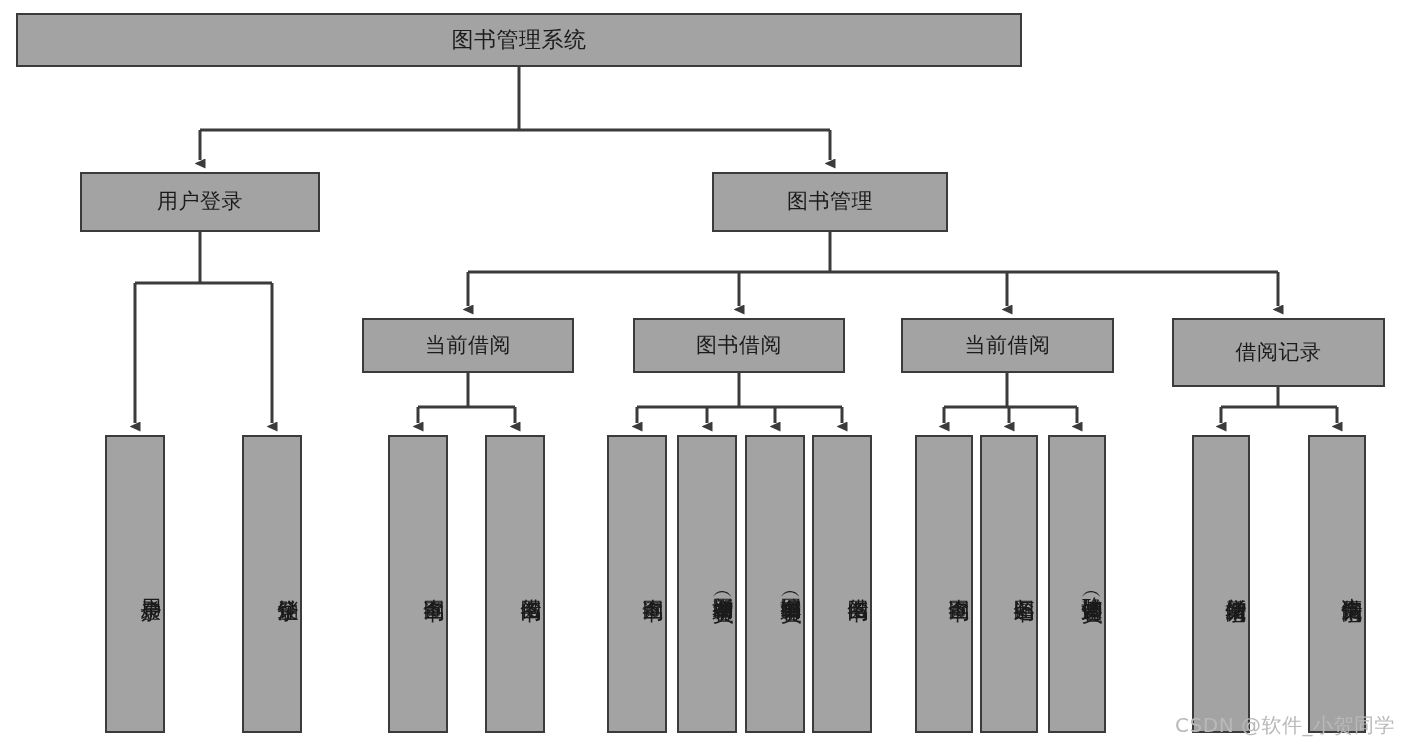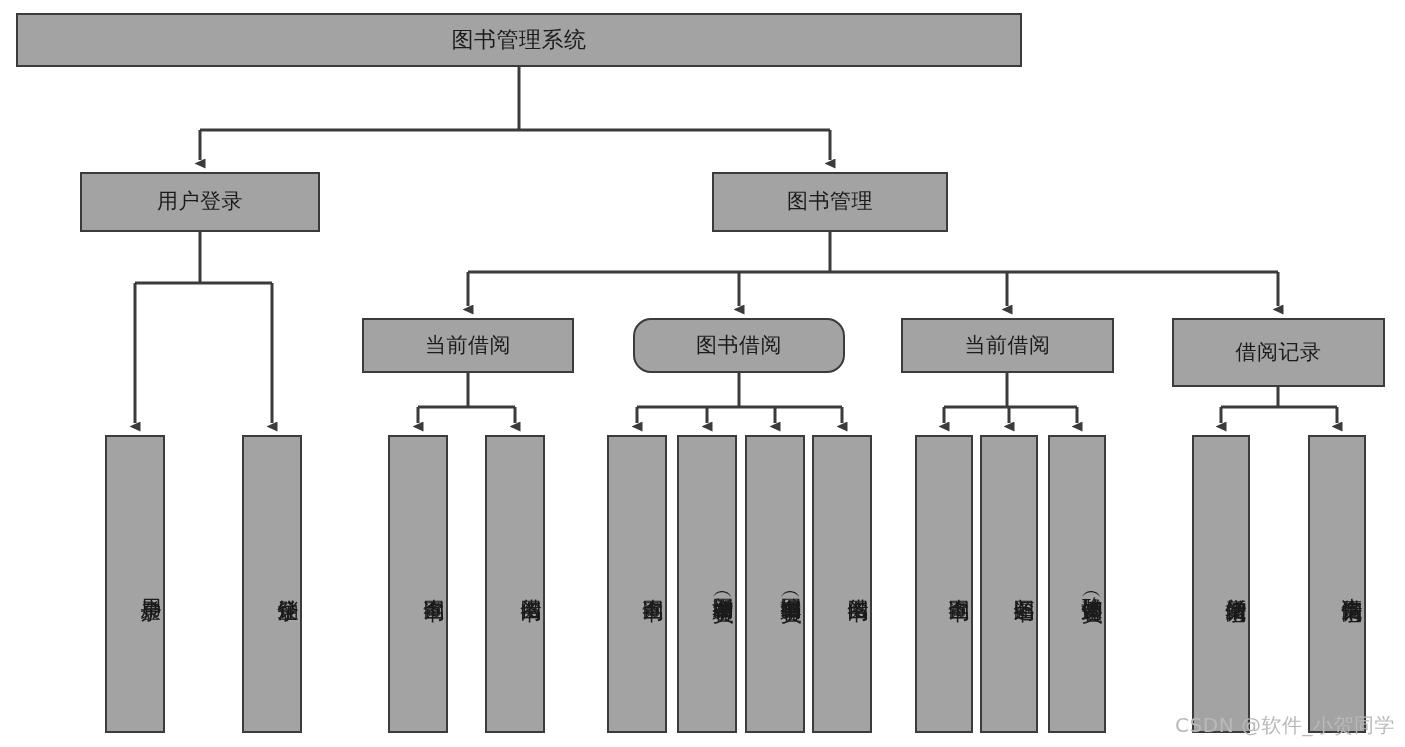--- a/index.html
+++ b/index.html
@@ -121,21 +121,21 @@
       <path d="M1337,407 L1337,423" marker-end="url(#arw)"></path>
     </g>
   </svg>
 
   <div class="node node-h node-root" style="left: 16px; top: 13px; width: 1006px; height: 54px;">图书管理系统</div>
 
   <div class="node node-h" style="left: 80px; top: 172px; width: 240px; height: 60px;">用户登录</div>
   <div class="node node-h" style="left: 712px; top: 172px; width: 236px; height: 60px;">图书管理</div>
 
   <div class="node node-h" style="left: 362px; top: 318px; width: 212px; height: 55px;">当前借阅</div>
-  <div class="node node-h" style="left: 633px; top: 318px; width: 212px; height: 55px; border-radius: 18px;">图书借阅</div>
+  <div class="node node-h" style="left: 633px; top: 318px; width: 212px; height: 55px;">图书借阅</div>
   <div class="node node-h" style="left: 901px; top: 318px; width: 213px; height: 55px;">当前借阅</div>
   <div class="node node-h" style="left: 1172px; top: 318px; width: 213px; height: 69px;">借阅记录</div>
 
   <div class="node node-v" style="left: 105px; top: 435px; width: 60px; height: 298px;">用户登录</div>
   <div class="node node-v" style="left: 242px; top: 435px; width: 60px; height: 298px;">注销登录</div>
   <div class="node node-v" style="left: 388px; top: 435px; width: 60px; height: 298px;">查询图书</div>
   <div class="node node-v" style="left: 485px; top: 435px; width: 60px; height: 298px;">借阅图书</div>
   <div class="node node-v" style="left: 607px; top: 435px; width: 60px; height: 298px;">查询图书</div>
   <div class="node node-v" style="left: 677px; top: 435px; width: 60px; height: 298px;">新增图书（管理员）</div>
   <div class="node node-v" style="left: 745px; top: 435px; width: 60px; height: 298px;">编辑图书（管理员）</div>

